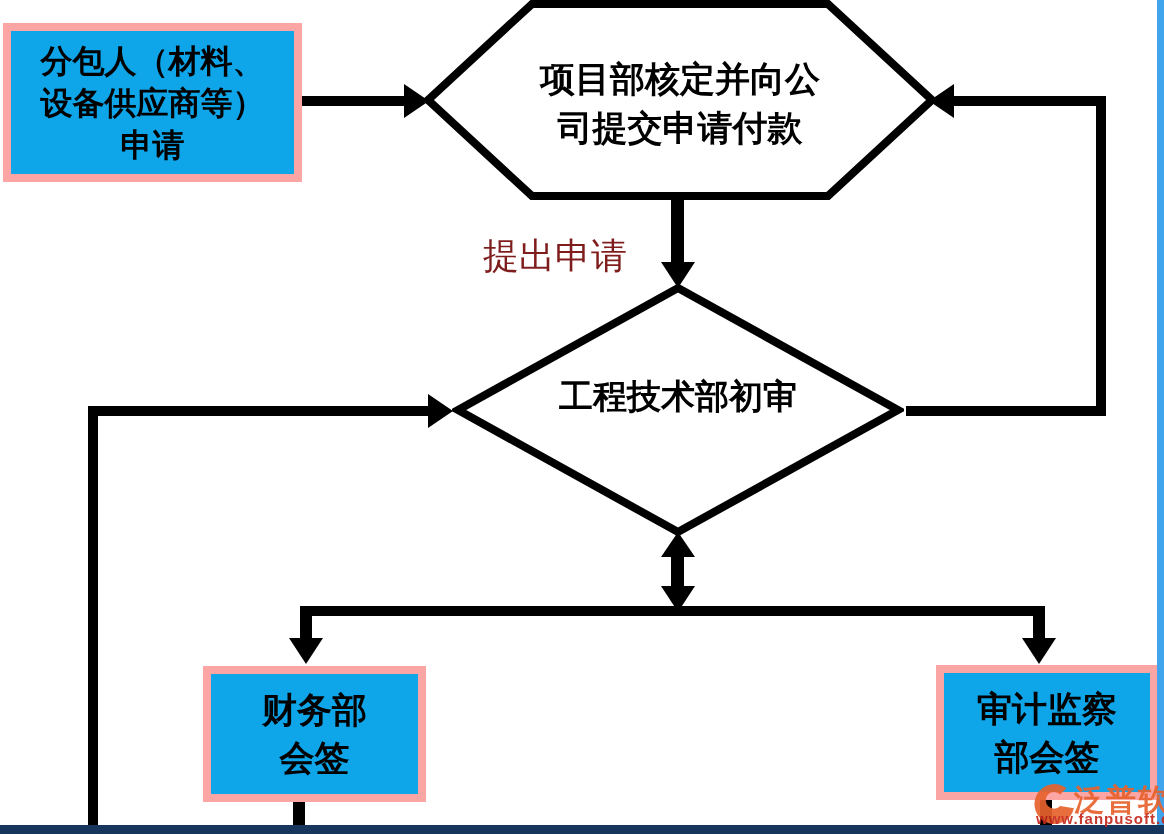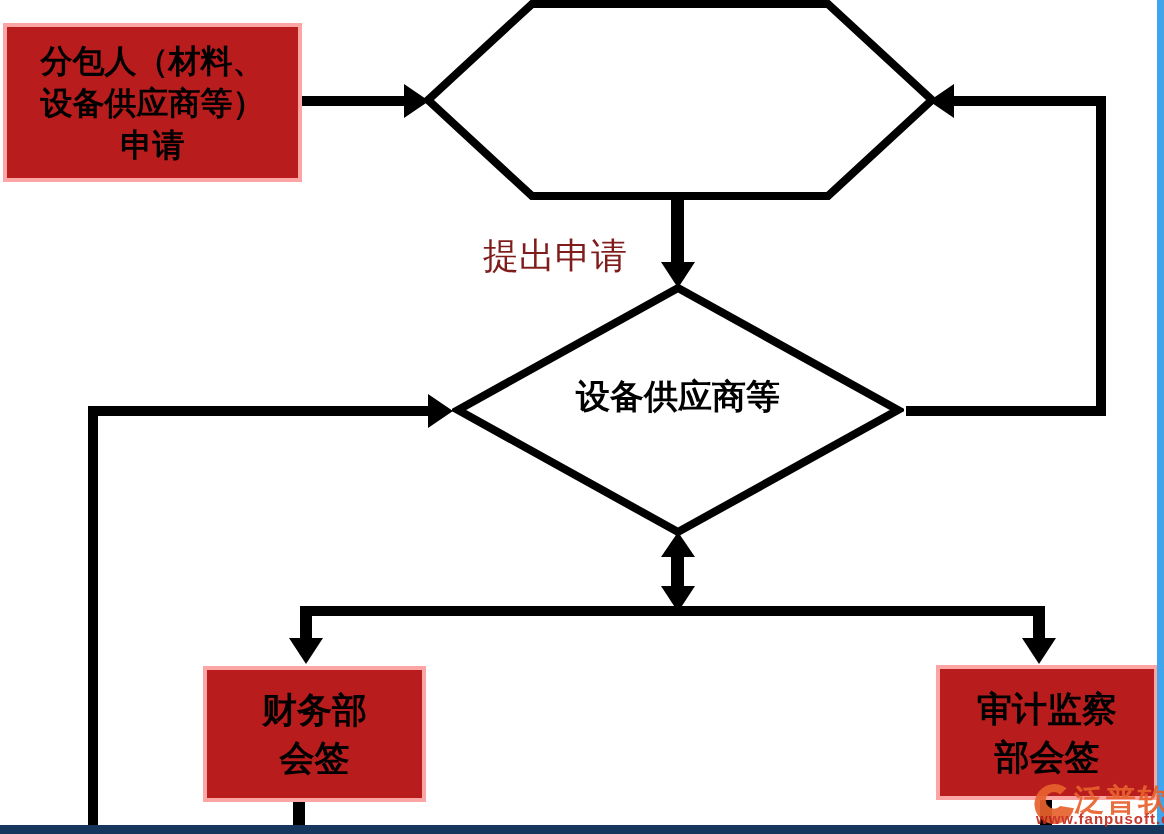--- a/index.html
+++ b/index.html
@@ -11,22 +11,22 @@
     position:relative;
     width:1164px;
     height:834px;
     background:#ffffff;
     overflow:hidden;
   }
   .line{position:absolute;background:#000;}
   .node{
     position:absolute;
     box-sizing:border-box;
-    border:4px solid #fca5a5;
-    background:#b91c1c;
+    border:8px solid #fca5a5;
+    background:#0ea5e9;
     display:flex;
     align-items:center;
     justify-content:center;
     text-align:center;
     font-weight:bold;
     color:#000;
     white-space:pre-line;
   }
   .shape-svg{position:absolute;}
   .shape-label{
@@ -88,28 +88,30 @@
   <div class="line" style="left:293px;top:800px;width:12px;height:26px;"></div>
   <div class="line" style="left:1040px;top:798px;width:12px;height:28px;"></div>
 
   <div class="node" style="left:3px;top:23px;width:299px;height:159px;font-size:32px;line-height:42px;">分包人（材料、
 设备供应商等）
 申请</div>
 
   <svg class="shape-svg" style="left:424px;top:0px;" width="512" height="204" viewBox="0 0 512 204">
     <polygon points="108,4 404,4 508,100 404,196 108,196 4,100" fill="#ffffff" stroke="#000000" stroke-width="8"></polygon>
   </svg>
+  <div class="shape-label" style="left:424px;top:50px;width:512px;height:106px;font-size:35px;line-height:49px;">项目部核定并向公
+司提交申请付款</div>
 
   <div class="free-label" style="left:483px;top:232px;font-size:36px;">提出申请</div>
 
 
   <svg class="shape-svg" style="left:452px;top:282px;" width="452" height="256" viewBox="0 0 452 256">
     <polygon points="226,6 446,128 226,250 6,128" fill="#ffffff" stroke="#000000" stroke-width="8"></polygon>
   </svg>
-  <div class="shape-label" style="left:452px;top:282px;width:452px;height:230px;font-size:34px;">设备供应商等</div>
+  <div class="shape-label" style="left:452px;top:282px;width:452px;height:230px;font-size:34px;">工程技术部初审</div>
 
   <div class="node" style="left:195px;top:666px;width:223px;height:136px;font-size:35px;line-height:48px;margin-left:8px;">财务部
 会签</div>
 
   <div class="node" style="left:936px;top:665px;width:222px;height:135px;font-size:35px;line-height:48px;">审计监察
 部会签</div>
 
   <div class="line" style="left: 1157px; top: 0px; width: 7px; height: 826px; background: rgb(65, 165, 238);"></div>
 
   <div class="line" style="left: 0px; top: 825px; width: 1164px; height: 9px; background: rgb(23, 54, 93);"></div>

